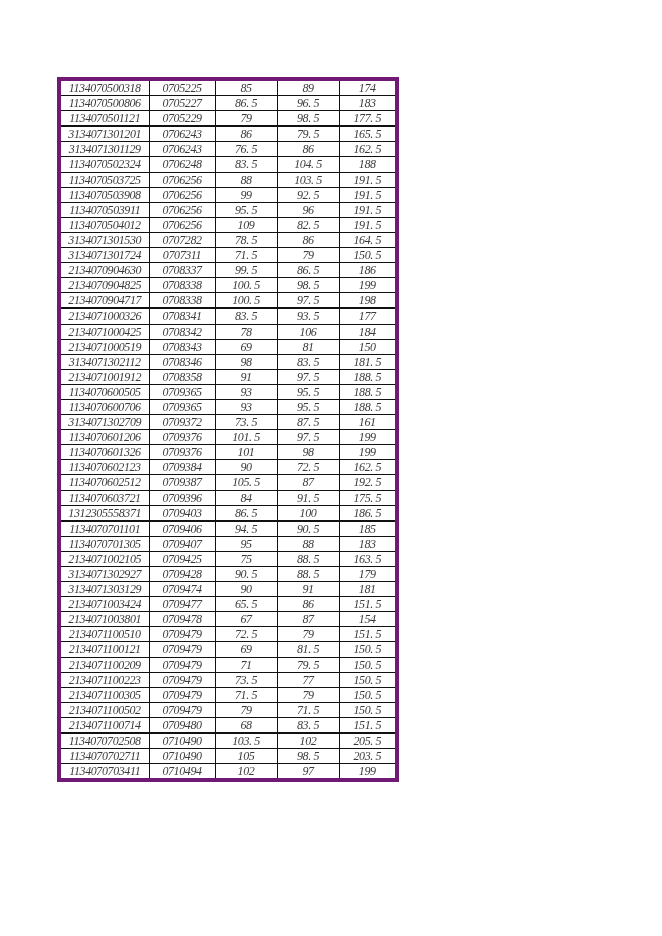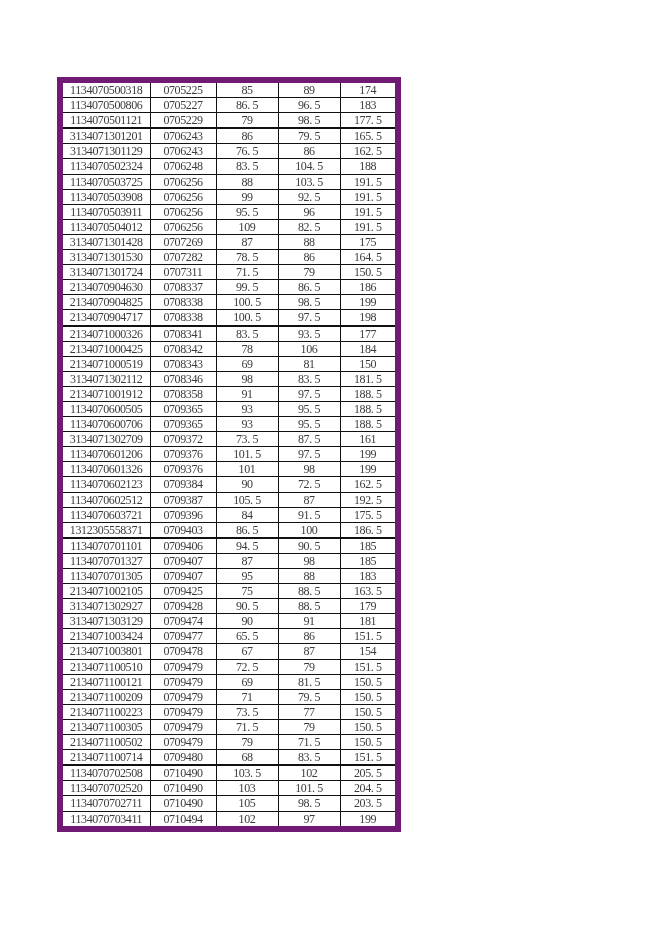--- a/index.html
+++ b/index.html
@@ -14,21 +14,22 @@
     background: #ffffff;
     overflow: hidden;
     font-family: "Liberation Serif", "DejaVu Serif", serif;
   }
   .scores-table {
     position: absolute;
     left: 57px;
     top: 77px;
     border-collapse: collapse;
     table-layout: fixed;
-    border: 6px solid #701a75;
+    border: 4px solid #701a75;
+    font-style: italic;
   }
   .scores-table td {
     border: 1px solid #111111;
     padding: 0;
     height: 14.1px;
     line-height: 14.1px;
     text-align: center;
     vertical-align: middle;
     font-size: 12px;
     letter-spacing: -0.4px;
@@ -122,27 +123,20 @@
           <td>191. 5</td>
         </tr>
         <tr>
           <td>1134070504012</td>
           <td>0706256</td>
           <td>109</td>
           <td>82. 5</td>
           <td>191. 5</td>
         </tr>
         <tr>
-          <td>3134071301428</td>
-          <td>0707269</td>
-          <td>87</td>
-          <td>88</td>
-          <td>175</td>
-        </tr>
-        <tr>
           <td>3134071301530</td>
           <td>0707282</td>
           <td>78. 5</td>
           <td>86</td>
           <td>164. 5</td>
         </tr>
         <tr>
           <td>3134071301724</td>
           <td>0707311</td>
           <td>71. 5</td>
@@ -269,27 +263,20 @@
           <td>186. 5</td>
         </tr>
         <tr>
           <td>1134070701101</td>
           <td>0709406</td>
           <td>94. 5</td>
           <td>90. 5</td>
           <td>185</td>
         </tr>
         <tr>
-          <td>1134070701327</td>
-          <td>0709407</td>
-          <td>87</td>
-          <td>98</td>
-          <td>185</td>
-        </tr>
-        <tr>
           <td>1134070701305</td>
           <td>0709407</td>
           <td>95</td>
           <td>88</td>
           <td>183</td>
         </tr>
         <tr>
           <td>2134071002105</td>
           <td>0709425</td>
           <td>75</td>
@@ -374,27 +361,20 @@
           <td>151. 5</td>
         </tr>
         <tr>
           <td>1134070702508</td>
           <td>0710490</td>
           <td>103. 5</td>
           <td>102</td>
           <td>205. 5</td>
         </tr>
         <tr>
-          <td>1134070702520</td>
-          <td>0710490</td>
-          <td>103</td>
-          <td>101. 5</td>
-          <td>204. 5</td>
-        </tr>
-        <tr>
           <td>1134070702711</td>
           <td>0710490</td>
           <td>105</td>
           <td>98. 5</td>
           <td>203. 5</td>
         </tr>
         <tr>
           <td>1134070703411</td>
           <td>0710494</td>
           <td>102</td>

